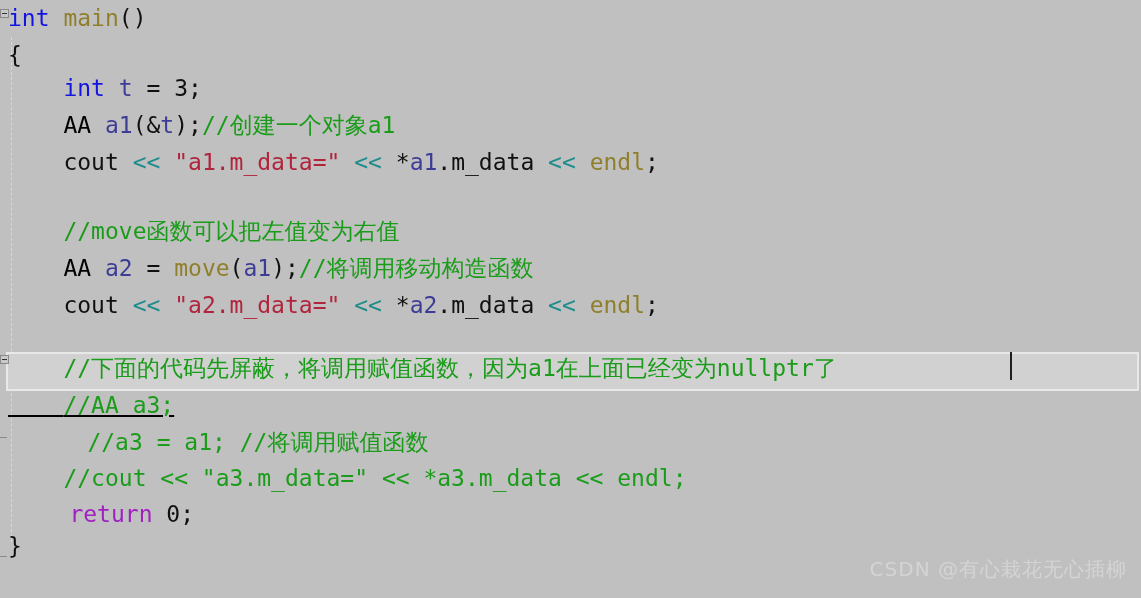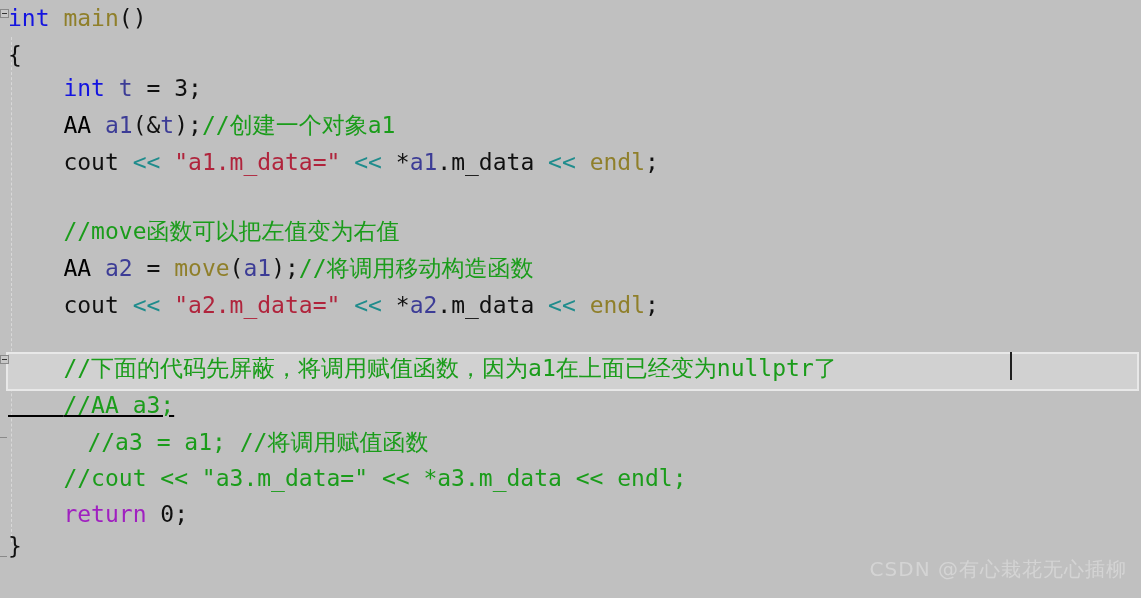--- a/index.html
+++ b/index.html
@@ -82,21 +82,21 @@
     height: 37px;
     white-space: pre;
     padding-left: 8px;
     box-sizing: border-box;
     letter-spacing: 0px;
   }
   .line span { white-space: pre; }
 
   
   .t-kw      { color: #1414e0; }          
-  .t-ret     { color: #a020c0; }          
+  .t-ret     { color: #a020c0; margin-left: 6px; }          
   .t-type    { color: #3f93b4; }          
   .t-fn      { color: #8f7f2a; }          
   .t-var     { color: #3c3c96; }          
   .t-plain   { color: #101010; }
   .t-str     { color: #b0243c; }          
   .t-op      { color: #1f8c8c; }          
   .t-cmt     { color: #1a9c1a; }          
   .t-brace   { color: #101010; }
 
   

